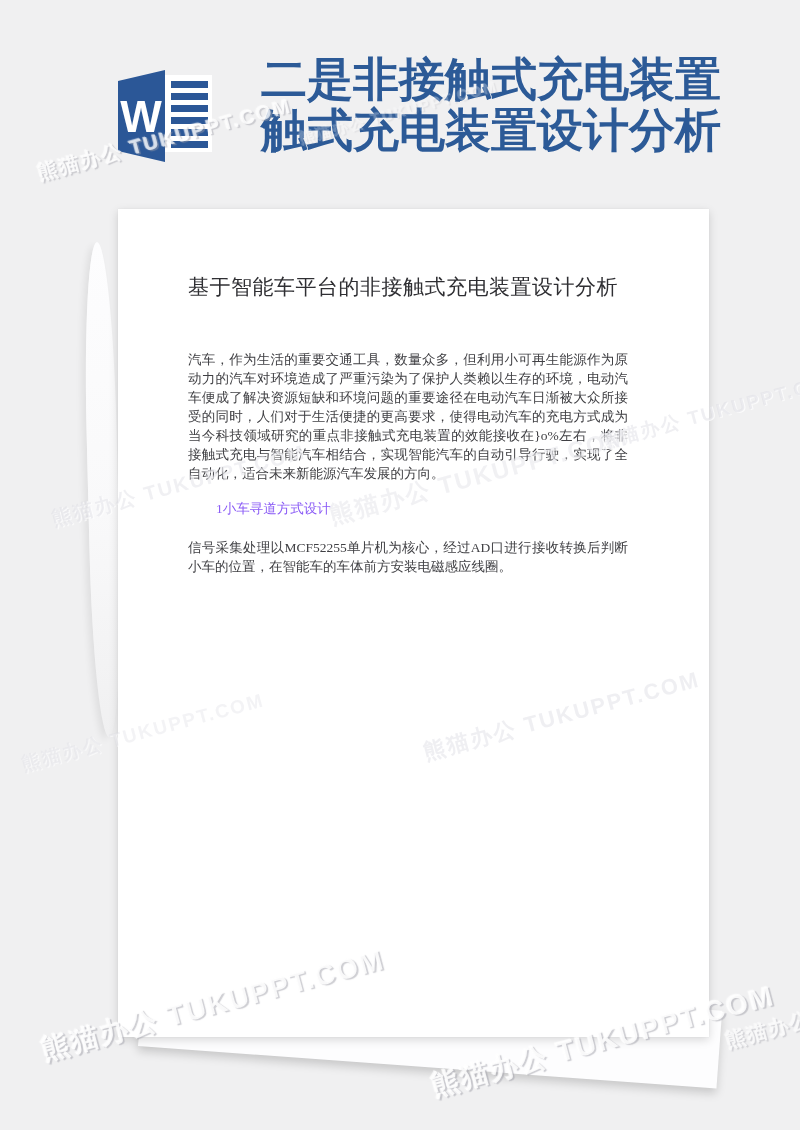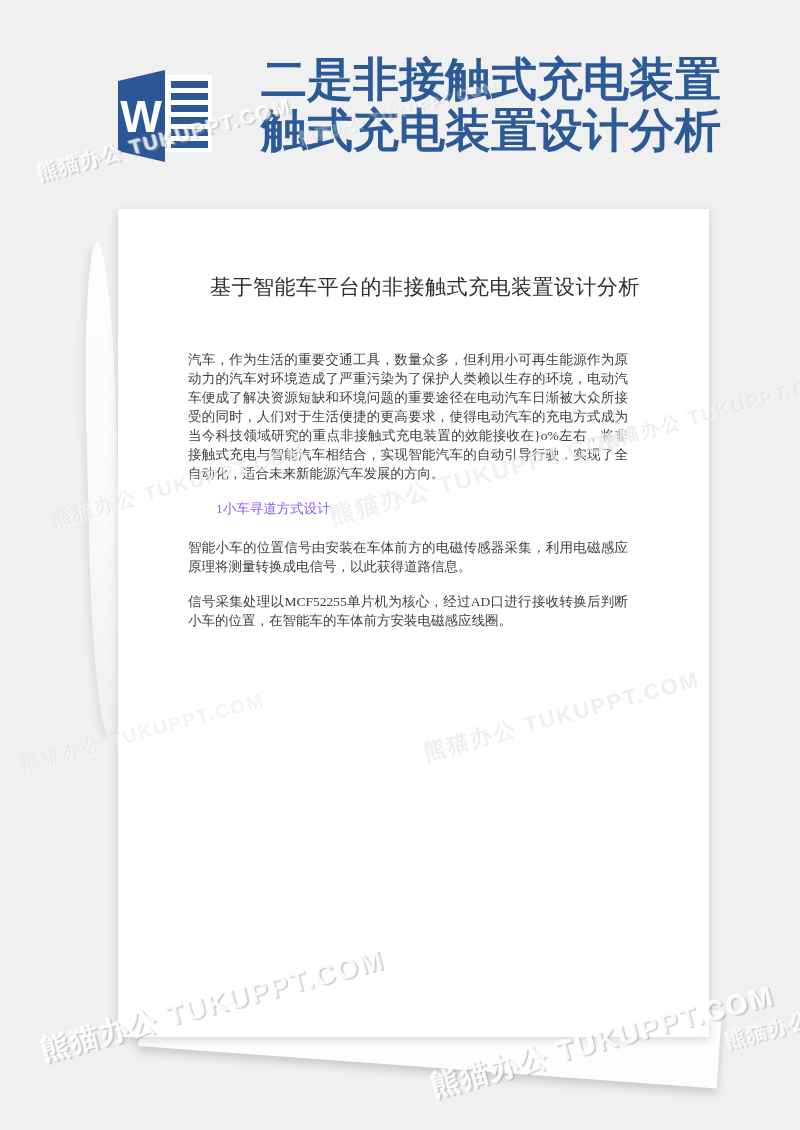--- a/index.html
+++ b/index.html
@@ -52,21 +52,20 @@
     padding:64px 69px 0 70px;
   }
 
   
   .doc-title {
     font-size:21px;
     color:#2f2f33;
     letter-spacing:0.5px;
     margin-bottom:49px;
     white-space:nowrap;
-    text-align:right;
   }
   .para {
     font-size:13.5px; line-height:19px;
     color:#404044;
     text-align:justify;
     margin:0 12px 16px 0;
   }
   .head {
     font-size:13.5px; line-height:19px;
     color:#8b5cf6;
@@ -118,21 +117,20 @@
 </div>
 
 <div class="sheet-left-curl"></div>
 <div class="sheet-behind"></div>
 
 <div class="page">
   <div class="doc-title">基于智能车平台的非接触式充电装置设计分析</div>
   <div>
     <p class="para">汽车，作为生活的重要交通工具，数量众多，但利用小可再生能源作为原动力的汽车对环境造成了严重污染为了保护人类赖以生存的环境，电动汽车便成了解决资源短缺和环境问题的重要途径在电动汽车日渐被大众所接受的同时，人们对于生活便捷的更高要求，使得电动汽车的充电方式成为当今科技领域研究的重点非接触式充电装置的效能接收在}o%左右，将非接触式充电与智能汽车相结合，实现智能汽车的自动引导行驶，实现了全自动化，适合未来新能源汽车发展的方向。</p>
     <p class="head">1小车寻道方式设计</p>
-    <p class="para">智能小车的位置信号由安装在车体前方的电磁传感器采集，利用电磁感应原理将测量转换成电信号，以此获得道路信息。</p>
     <p class="para">信号采集处理以MCF52255单片机为核心，经过AD口进行接收转换后判断小车的位置，在智能车的车体前方安装电磁感应线圈。</p>
   </div>
 </div>
 
 <div>
   <span class="wm" style="left:38px;  top:160px;  font-size:20px; opacity:.85;">熊猫办公 TUKUPPT.COM</span>
   <span class="wm" style="left:300px; top:130px;  font-size:15px; opacity:.3;">熊猫办公 TUKUPPT.COM</span>
   <span class="wm on-page" style="left:600px; top:430px;  font-size:19px; opacity:.8;">熊猫办公 TUKUPPT.COM</span>
   <span class="wm on-page" style="left:52px;  top:506px;  font-size:20px; opacity:.75;">熊猫办公 TUKUPPT.COM</span>
   <span class="wm on-page" style="left:330px; top:500px;  font-size:24px; opacity:.7;">熊猫办公 TUKUPPT.COM</span>

